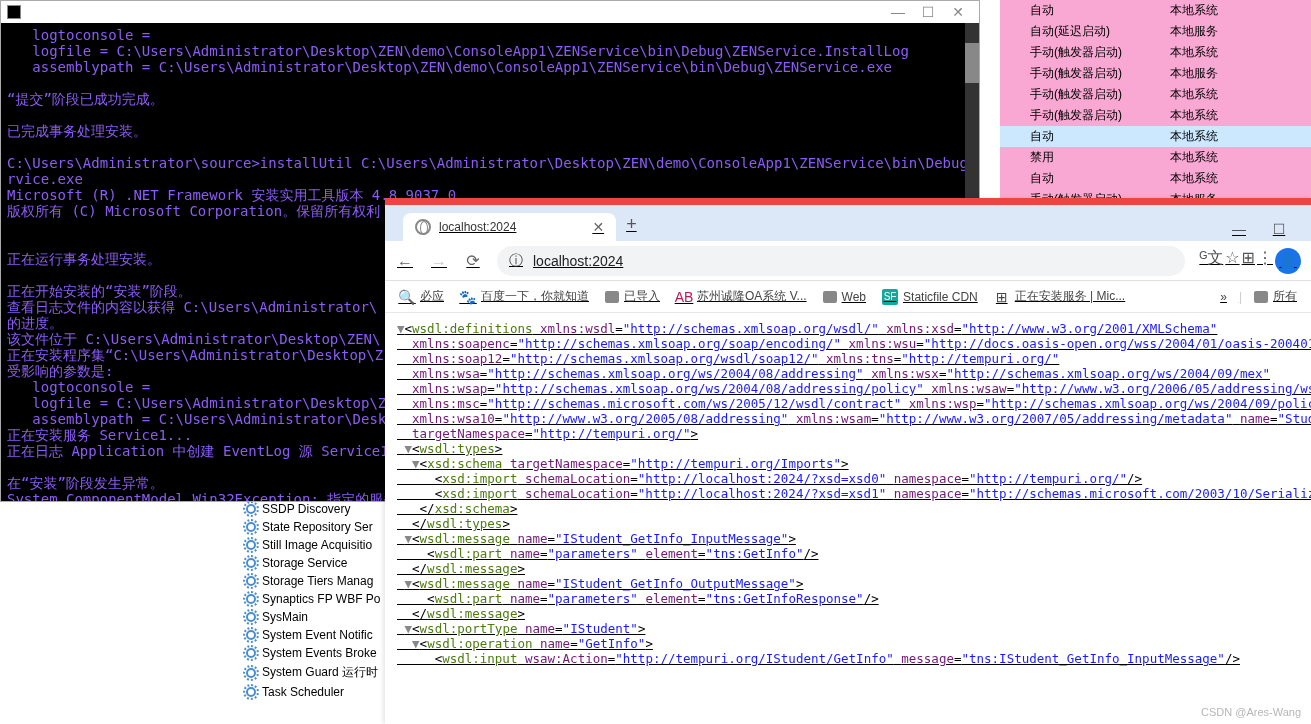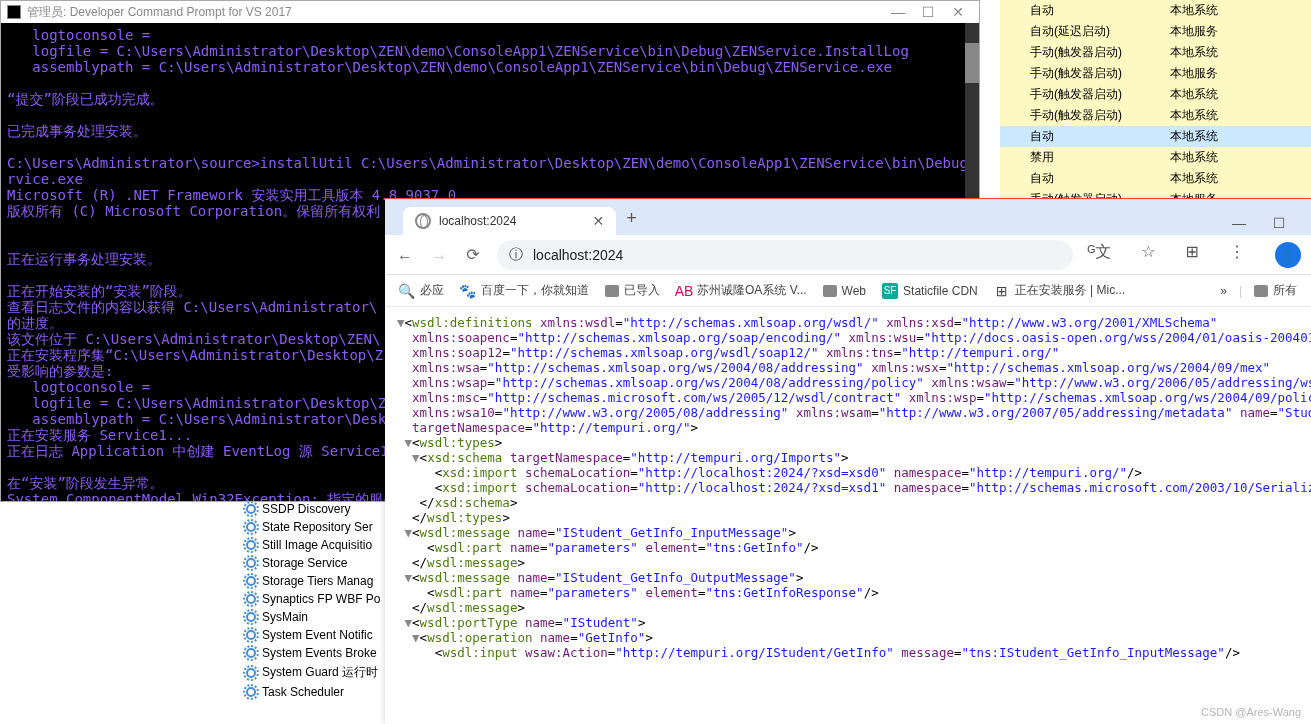--- a/index.html
+++ b/index.html
@@ -1,19 +1,19 @@
 <!DOCTYPE html>
 <html><head>
 <meta charset="utf-8">
 <style>
 * { box-sizing: border-box; margin: 0; padding: 0; }
 body { font-family: "Segoe UI", Arial, sans-serif; font-size: 12px; width: 1311px; height: 724px; overflow: hidden; position: relative; background: #fff; }
 
 
-.svc-table { position: absolute; top: 0; left: 1000px; right: 0; background: #fef9c3; font-size: 12px; }
+.svc-table { position: absolute; top: 0; left: 1000px; right: 0; background: #f9a8d4; font-size: 12px; }
 .svc-row { display: flex; padding: 2px 0; }
 .svc-row.sel { background: #cce8ff; }
 .svc-c1 { width: 170px; padding-left: 30px; }
 .svc-c2 { flex: 1; }
 
 
 .svc-tree { position: absolute; top: 500px; left: 240px; width: 160px; font-size: 12px; background: #fff; }
 .svc-item { display: flex; align-items: center; gap: 4px; padding: 2px 4px; white-space: nowrap; overflow: hidden; }
 .gear { width: 14px; height: 14px; display: inline-block; position: relative; }
 .gear::before { content: ""; position: absolute; inset: 2px; border: 2px solid #4a8dcf; border-radius: 50%; }
@@ -23,35 +23,35 @@
 .cmd-window { position: absolute; top: 0; left: 0; width: 980px; background: #fff; border: 1px solid #aaa; }
 .cmd-title { height: 22px; display: flex; align-items: center; padding: 0 6px; background: #fff; color: #888; font-size: 12px; }
 .cmd-title .ico { width: 14px; height: 14px; background: #000; margin-right: 6px; border: 1px solid #888; }
 .cmd-title .spacer { flex: 1; }
 .cmd-title .btn { width: 30px; text-align: center; color: #888; font-size: 14px; }
 .cmd-body { background: #000; color: #8b5cf6; font-family: "NSimSun", "SimSun", Consolas, monospace; font-size: 14px; line-height: 16px; padding: 4px 6px; white-space: pre; overflow: hidden; height: 478px; position: relative; }
 .cmd-scroll { position: absolute; right: 0; top: 0; bottom: 0; width: 14px; background: #333; }
 .cmd-thumb { position: absolute; right: 0; top: 20px; width: 14px; height: 40px; background: #888; }
 
 
-.browser { position: absolute; top: 198px; left: 385px; width: 926px; height: 526px; background: #fff; border-top: 1px solid #ef4444; box-shadow: -2px 0 4px rgba(0,0,0,.1); }
+.browser { position: absolute; top: 198px; left: 385px; width: 926px; height: 526px; background: #fff; border-top: 7px solid #ef4444; box-shadow: -2px 0 4px rgba(0,0,0,.1); text-decoration: underline; }
 .tabstrip { height: 36px; background: #dce8f8; display: flex; align-items: flex-end; padding: 4px 8px 0; }
 .winctl { margin-left: auto; display: flex; gap: 8px; padding: 4px 8px; color: #555; }
 .winctl span { width: 32px; text-align: center; font-size: 14px; }
 .tab { display: flex; align-items: center; gap: 8px; background: #fff; border-radius: 8px 8px 0 0; padding: 6px 12px; font-size: 12px; color: #333; }
 .tab .favicon { width: 16px; height: 16px; border-radius: 50%; border: 2px solid #888; position: relative; }
 .tab .favicon::after { content: ""; position: absolute; left: 3px; top: 0; width: 6px; height: 12px; border: 1px solid #888; border-radius: 50%; }
 .tab .close { color: #666; font-size: 14px; }
 .newtab { padding: 6px 10px; color: #555; font-size: 18px; }
 
 .addrbar { height: 40px; display: flex; align-items: center; padding: 0 10px; gap: 14px; border-bottom: 1px solid #e0e0e0; background: #fff; }
 .navbtn { color: #666; font-size: 16px; width: 20px; text-align: center; }
 .urlbox { flex: 1; display: flex; align-items: center; gap: 10px; height: 30px; border: 0; border-radius: 15px; background: #f1f3f4; padding: 0 12px; font-size: 14px; color: #222; }
 .urlbox .site { color: #444; font-size: 14px; }
-.urlicons { display: flex; gap: 30px; color: #555; font-size: 16px; }
+.urlicons { display: flex; gap: 2px; color: #555; font-size: 16px; }
 .profile { width: 26px; height: 26px; border-radius: 50%; background: #1a73e8; color: #fff; display: flex; align-items: center; justify-content: center; font-size: 14px; }
 
 .bmbar { height: 32px; display: flex; align-items: center; gap: 16px; padding: 0 14px; font-size: 12px; color: #444; border-bottom: 1px solid #e8e8e8; }
 .bmbar .bm { display: flex; align-items: center; gap: 5px; white-space: nowrap; }
 .bmbar .ico { width: 16px; height: 16px; display: inline-flex; align-items: center; justify-content: center; font-size: 14px; }
 .folder { width: 14px; height: 12px; background: #888; border-radius: 2px; position: relative; display: inline-block; }
 .bmright { margin-left: auto; display: flex; align-items: center; gap: 12px; }
 
 .content { padding: 8px 12px; font-size: 13px; height: 418px; overflow: hidden; }
 .banner { font-size: 14px; padding: 8px 0; border-bottom: 1px solid #888; margin-bottom: 6px; }
@@ -152,21 +152,20 @@
     </div>
     <div class="svc-item">
       <span class="gear"></span>
       <span>Task Scheduler</span>
     </div>
   </div>
 
 <div class="cmd-window">
   <div class="cmd-title">
     <span class="ico"></span>
-    <span>管理员: Developer Command Prompt for VS 2017</span>
     <span class="spacer"></span>
     <span class="btn">—</span>
     <span class="btn">☐</span>
     <span class="btn">✕</span>
   </div>
   <div class="cmd-body"><span id="cmd-lines">   logtoconsole =
    logfile = C:\Users\Administrator\Desktop\ZEN\demo\ConsoleApp1\ZENService\bin\Debug\ZENService.InstallLog
    assemblypath = C:\Users\Administrator\Desktop\ZEN\demo\ConsoleApp1\ZENService\bin\Debug\ZENService.exe
 
 “提交”阶段已成功完成。

